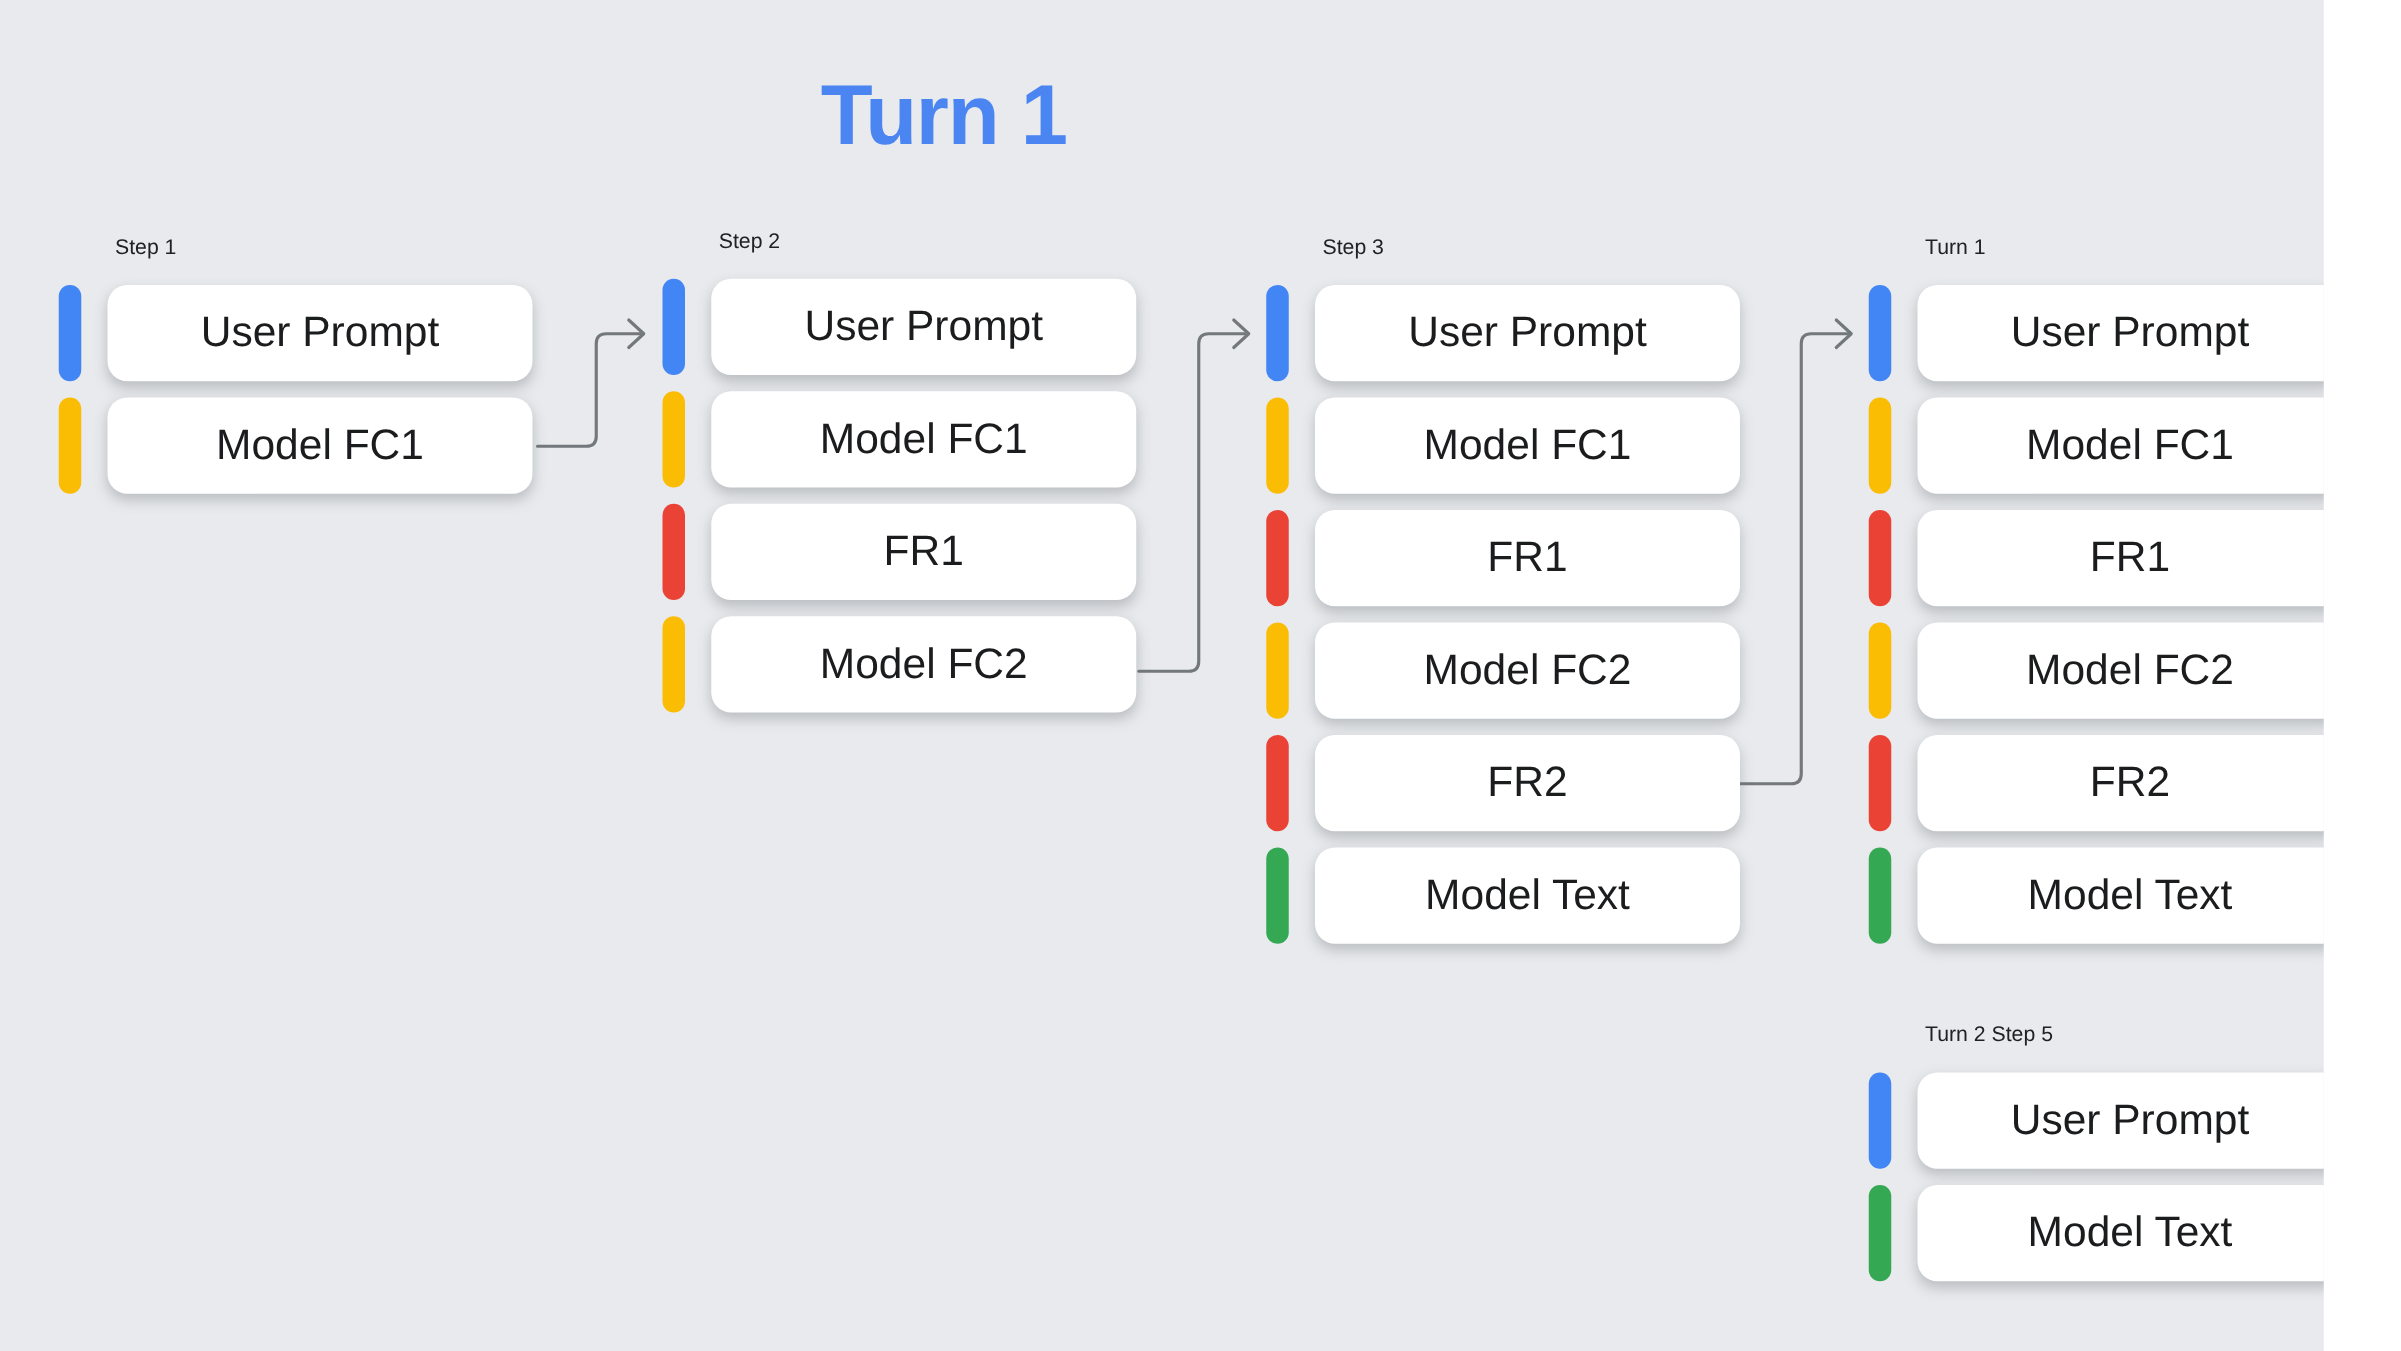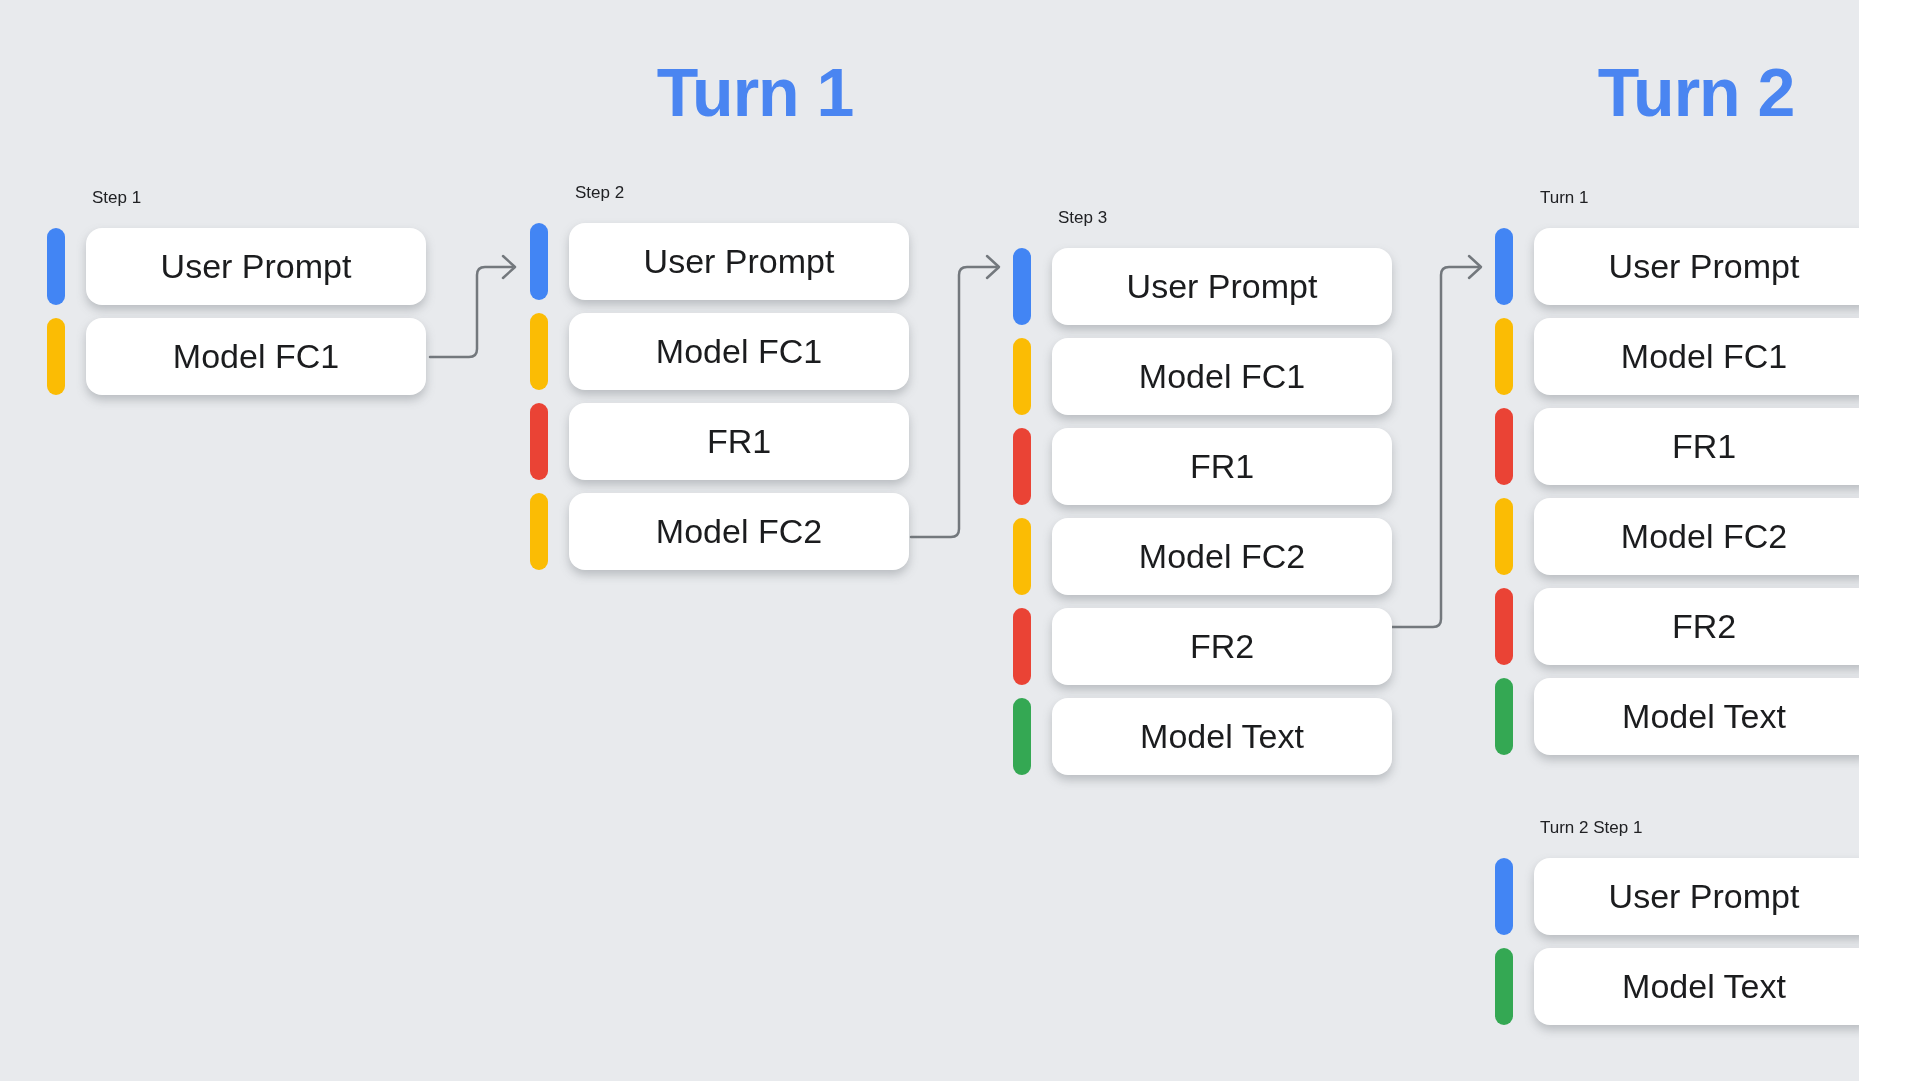--- a/index.html
+++ b/index.html
@@ -24,21 +24,21 @@
   }
   .big-title.t1 { left: 755px; }
   .big-title.t2 { left: 1696px; }
 
   .col {
     position: absolute;
     width: 380px;
   }
   .col.c1 { left: 47px;   top: 189px; }
   .col.c2 { left: 530px;  top: 184px; }
-  .col.c3 { left: 1013px; top: 189px; margin-top: 20px; }
+  .col.c3 { left: 1013px; top: 189px; }
   .col.c4 { left: 1495px; top: 189px; }
   .col.c5 { left: 1495px; top: 819px; }
 
   .col-label {
     margin-left: 45px;
     font-size: 17px;
     line-height: 1;
     color: #202124;
     height: 23px;
   }
@@ -98,21 +98,20 @@
     stroke-linecap: round;
     stroke-linejoin: round;
   }
 </style>
 </head>
 <body>
 
 <div class="canvas">
 
   <div class="big-title t1">Turn 1</div>
-  <div class="big-title t2">Turn 2</div>
 
   <svg class="arrows-layer" viewBox="0 0 1921 1081">
     <g>
       <path class="arrow-path" d="M430 357 L469 357 Q477 357 477 349 L477 275 Q477 267 485 267 L512 267"></path>
       <path class="arrow-path" d="M503 256 L515 267 L503 278"></path>
     </g>
     <g>
       <path class="arrow-path" d="M911 537 L951 537 Q959 537 959 529 L959 275 Q959 267 967 267 L996 267"></path>
       <path class="arrow-path" d="M987 256 L999 267 L987 278"></path>
     </g>
@@ -248,21 +247,21 @@
       <div class="row">
         <span class="bar green"></span>
         <div class="card">
             <span>Model Text</span>
           </div>
       </div>
     </div>
   </div>
 
   <div class="col c5">
-    <div class="col-label">Turn 2 Step 1</div>
+    <div class="col-label">Turn 2 Step 5</div>
     <div class="rows">
       <div class="row">
         <span class="bar blue"></span>
         <div class="card">
             <span>User Prompt</span>
           </div>
       </div>
       <div class="row">
         <span class="bar green"></span>
         <div class="card">

